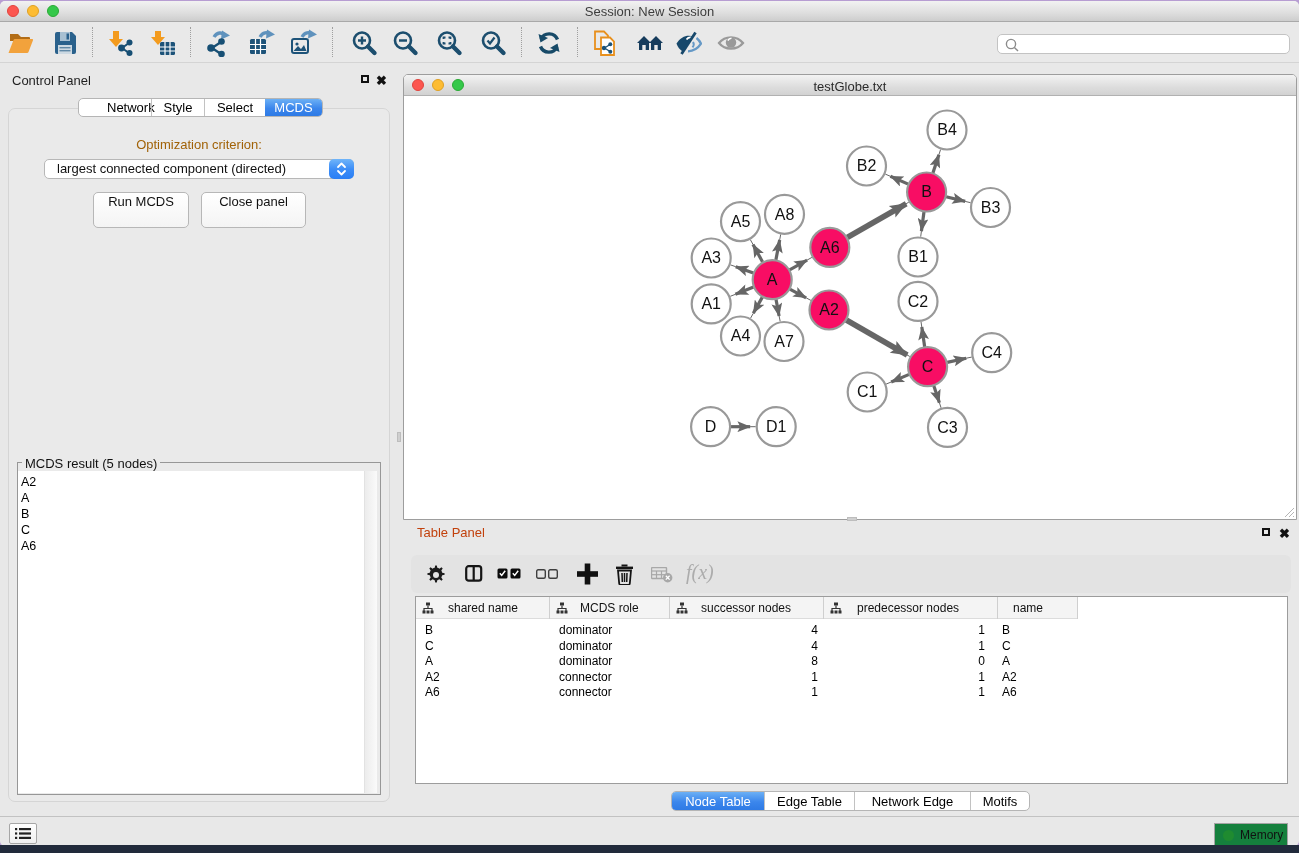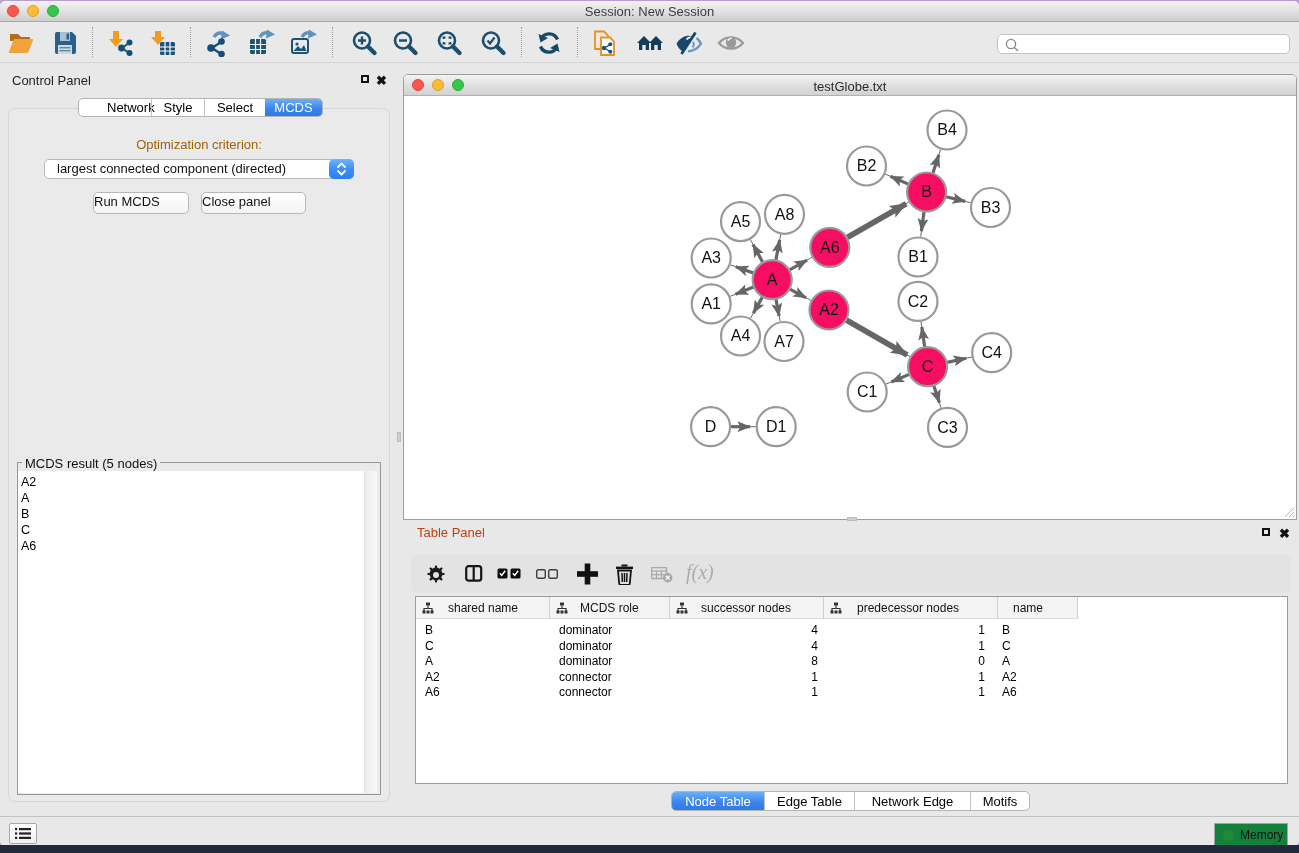--- a/index.html
+++ b/index.html
@@ -23,21 +23,21 @@
 #cphead{position:absolute;left:12px;top:72px;font-size:13px;color:#1f1f1f;}
 .winbtn-sq{position:absolute;width:8px;height:8px;border:2px solid #111;}
 .winbtn-x{position:absolute;font-size:13px;font-weight:bold;color:#111;}
 .tabbar{position:absolute;display:flex;height:19px;border:1px solid #b5b5b5;border-radius:5px;background:#fff;overflow:hidden;}
 .tab{height:100%;font-size:13px;color:#000;text-align:center;line-height:18px;border-left:1px solid #c2c2c2;}
 .tab:first-child{border-left:none;}
 .tab.sel{background:linear-gradient(#6cb0f5,#3b86ec 55%,#2e7ae5);color:#fff;border-left:none;}
 #optlabel{position:absolute;left:8px;top:136px;width:382px;text-align:center;font-size:13px;color:#a16207;}
 #dropdown{position:absolute;left:44px;top:158px;width:310px;height:20px;background:#fff;border:1px solid #b7b7b7;border-radius:5px;font-size:13px;color:#111;line-height:18px;padding-left:12px;}
 #stepper{position:absolute;left:329px;top:158px;width:25px;height:20px;border-radius:5px;background:linear-gradient(#70b5f9,#3d8ef7 50%,#2a7ff5);}
-.btn{position:absolute;height:22px;background:linear-gradient(#fff,#f4f4f4);border:1px solid #b7b7b7;border-radius:5px;font-size:13px;color:#111;text-align:left;line-height:18px;}
+.btn{position:absolute;height:36px;background:linear-gradient(#fff,#f4f4f4);border:1px solid #b7b7b7;border-radius:5px;font-size:13px;color:#111;text-align:center;line-height:18px;}
 
 #fs{position:absolute;left:17px;top:461px;width:364px;height:333px;border:1px solid #979797;}
 #fsleg{position:absolute;left:22px;top:455px;background:#eaeaea;font-size:13px;color:#111;padding:0 3px;}
 #mlist{position:absolute;left:18px;top:470px;width:359px;height:322px;background:#fff;}
 #mscroll{position:absolute;left:364px;top:470px;width:13px;height:322px;background:linear-gradient(to right,#ececec,#fafafa);border-left:1px solid #e2e2e2;}
 #mlist .it{font-size:12.5px;color:#000;padding-left:3px;height:16px;line-height:16px;}
 
 #nframe{position:absolute;left:403px;top:64px;width:894px;height:446px;border:1px solid #9d9d9d;border-radius:5px 5px 0 0;background:#fff;margin-top:9px;}
 #nftitle{position:absolute;left:0;top:0;width:100%;height:21px;background:linear-gradient(#f3f3f3,#dddddd 60%,#d2d2d2);border-bottom:1px solid #b1b1b1;border-radius:4px 4px 0 0;}
 #nftitle .r{left:8px;background:#fc5650;border:1px solid #e0443e;}

